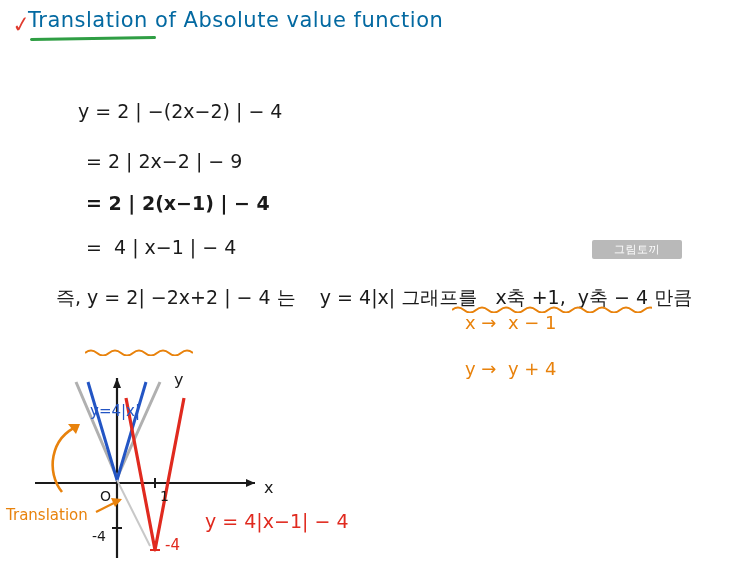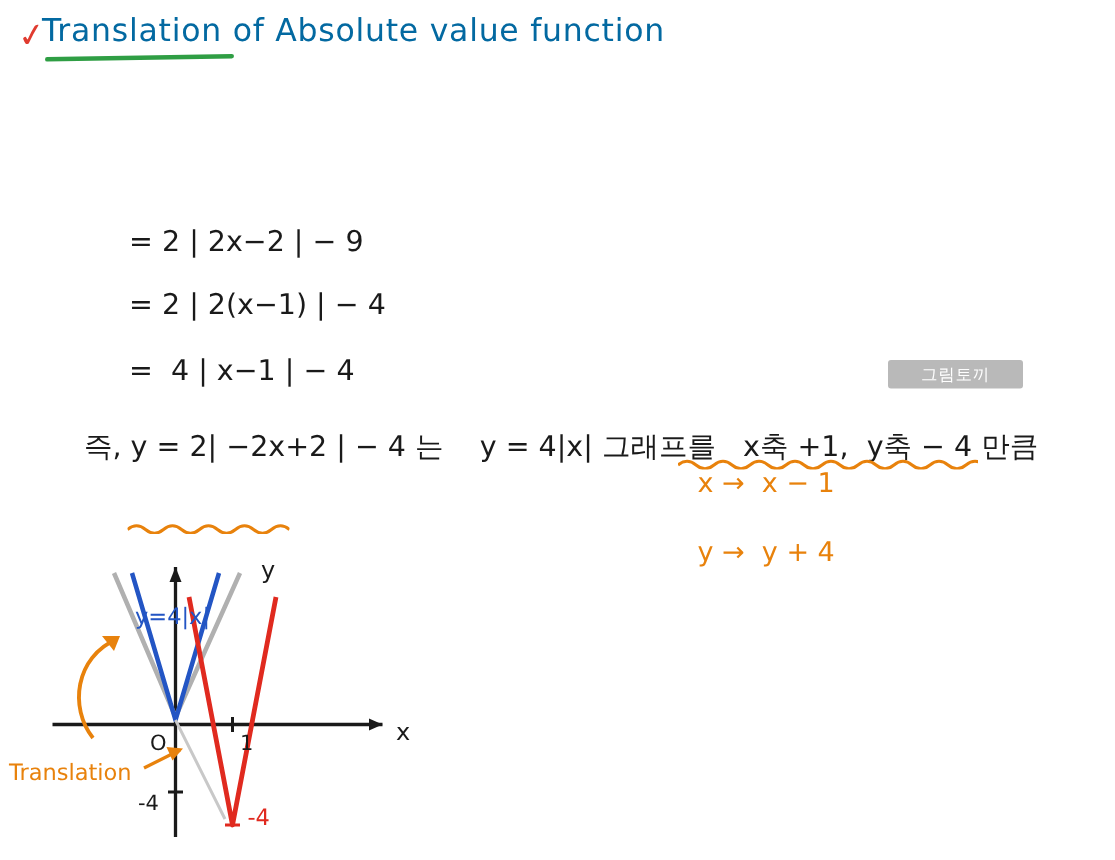--- a/index.html
+++ b/index.html
@@ -61,21 +61,21 @@
   #ex {
     left: 50px;
     top: 57px;
     font-size: 18px;
   }
   .line {
     font-size: 19px;
   }
   #l1 { left: 78px; top: 100px; }
   #l2 { left: 86px; top: 150px; }
-  #l3 { left: 86px; top: 192px; }
+  #l3 { left: 86px; top: 192px; font-weight: bold; }
   #l4 { left: 86px; top: 236px; }
   #l5 { left: 56px; top: 285px; font-size: 19px; }
   #l6 { left: 85px; top: 328px; font-size: 17px; }
   #rt2 { left: 465px; top: 312px; font-size: 18px; }
   #rt3 { left: 465px; top: 358px; font-size: 18px; }
   .squiggle {
     position: absolute;
     height: 8px;
   }
   #sq-orange-1 {
@@ -125,20 +125,21 @@
 </head>
 <body>
 
 <div id="page">
 
   <div class="hw" id="title-check">✓</div>
   <div class="hw" id="title">Translation of Absolute value function</div>
   <div id="title-underline"></div>
 
 
+  <div class="hw line black" id="l1">y = 2 | −(2x−2) | − 4</div>
   <div class="hw line black" id="l2">= 2 | 2x−2 | − 9</div>
   <div class="hw line black" id="l3">= 2 | 2(x−1) | − 4</div>
   <div class="hw line black" id="l4">=  4 | x−1 | − 4</div>
 
   <div class="hw black" id="l5">즉, y = 2| −2x+2 | − 4 는    y = 4|x| 그래프를   x축 +1,  y축 − 4 만큼</div>
 
   <svg class="squiggle" id="sq-orange-1" viewBox="0 0 108 8" preserveAspectRatio="none">
     <path d="M0,5 Q6,0 12,5 T24,5 T36,5 T48,5 T60,5 T72,5 T84,5 T96,5 T108,5" fill="none" stroke="#e8820c" stroke-width="2"></path>
   </svg>
   <svg class="squiggle" id="sq-orange-2" viewBox="0 0 200 8" preserveAspectRatio="none">
@@ -177,15 +178,16 @@
     </svg>
 
     <div class="hw glabel black" id="lbl-y">y</div>
     <div class="hw glabel black" id="lbl-x">x</div>
     <div class="hw glabel black" id="lbl-O">O</div>
     <div class="hw glabel black" id="lbl-1">1</div>
     <div class="hw glabel black" id="lbl-neg4-axis">-4</div>
     <div class="hw glabel red" id="lbl-neg4-pt">-4</div>
     <div class="hw glabel blue" id="lbl-y4x">y=4|x|</div>
     <div class="hw glabel orange" id="lbl-translation">Translation</div>
+    <div class="hw glabel red" id="eq-final">y = 4|x−1| − 4</div>
   </div>
 
 </div>
 
 </body></html>

